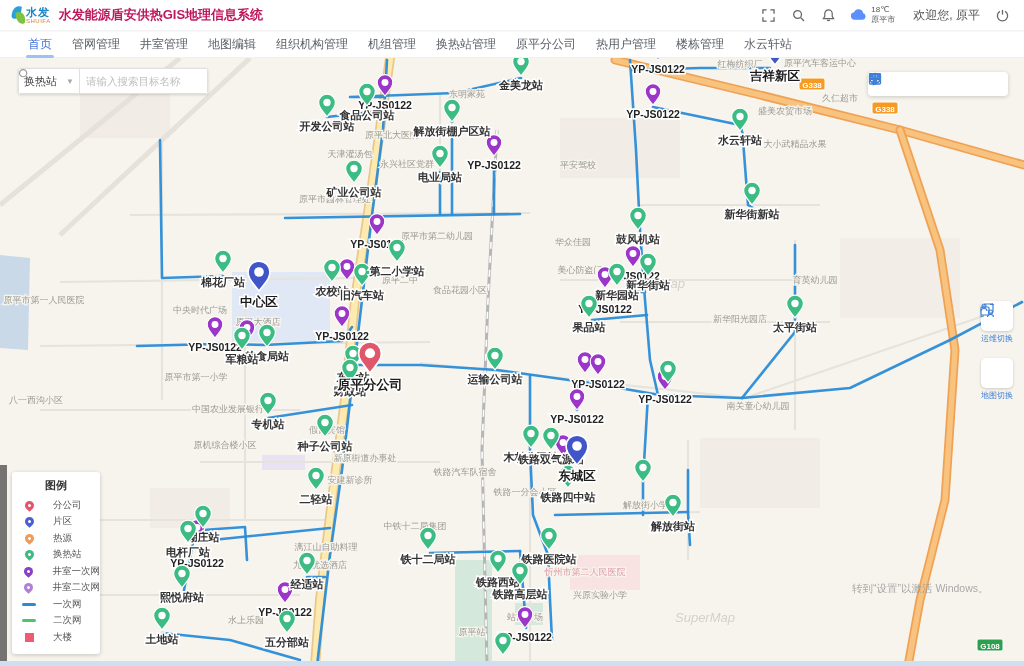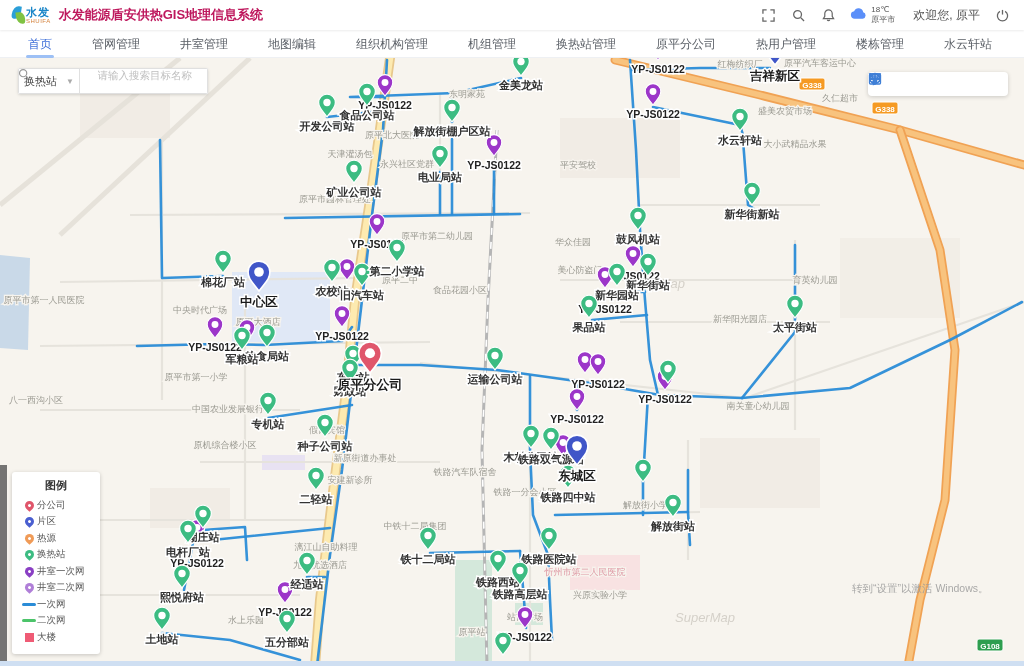--- a/index.html
+++ b/index.html
@@ -15,46 +15,46 @@
     background:#2b9fd8; border-radius:70% 0 60% 30%; transform:rotate(8deg); }
   .logo-mark .leaf2 { position:absolute; left:6px; top:7px; width:9px; height:12px;
     background:#7fc243; border-radius:0 60% 30% 70%; transform:rotate(-6deg); }
   .logo-text { margin-left:0; line-height:1; }
   .logo-text .cn { font-size:11px; font-weight:bold; color:#1b86c8; letter-spacing:1px; }
   .logo-text .en { font-size:6px; color:#d4823c; letter-spacing:.5px; }
   .app-title { margin-left:8px; font-size:13px; font-weight:bold; color:#be185d; }
   .header-right { margin-left:auto; display:flex; align-items:center; gap:14px; margin-right:14px; }
   .hicon { width:16px; height:16px; display:flex; align-items:center; justify-content:center; cursor:pointer; }
   .hicon svg { display:block; }
-  .weather { display:flex; align-items:center; gap:4px; }
+  .weather { display:flex; align-items:flex-end; gap:4px; }
   .weather-text { font-size:8px; color:#555; line-height:1.25; }
   .welcome { font-size:12px; color:#555; margin-left:4px; }
 
   
   .nav { position:absolute; left:0; top:30px; width:1024px; height:28px; background:#fff;
-    display:flex; align-items:center; gap:28px; padding-left:22px; z-index:29;
+    display:flex; align-items:center; gap:8px; padding-left:22px; z-index:29;
     border-bottom:1px solid #eef0f3; }
   .nav-item { font-size:12px; color:#5a5f66; cursor:pointer; position:relative;
     padding:0 6px; height:28px; line-height:28px; white-space:nowrap; }
   .nav-item.active { color:#3f6fd8; }
   .nav-item.active::after { content:""; position:absolute; left:4px; right:4px; bottom:0;
     height:3px; background:#9dc0f5; border-radius:2px; }
 
   
   .map-wrap { position:absolute; left:0; top:58px; width:1024px; height:608px;
     background:#f7f4ee; overflow:hidden; }
   .map-wrap svg { position:absolute; left:0; top:0; }
 
   
   .search-bar { position:absolute; left:18px; top:10px; display:flex; z-index:10; height:26px;
     box-shadow:0 1px 3px rgba(0,0,0,.15); border-radius:2px; overflow:hidden; background:#fff; }
   .search-select { width:62px; border:1px solid #e0e0e0; background:#fff; display:flex;
     align-items:center; justify-content:space-between; padding:0 5px; font-size:11px; color:#444; cursor:pointer; }
   .search-select .chev { font-size:8px; color:#aaa; }
-  .search-input-wrap { width:128px; border:1px solid #e0e0e0; border-left:none; display:flex; align-items:center; background:#fff;flex-direction:column; }
+  .search-input-wrap { width:128px; border:1px solid #e0e0e0; border-left:none; display:flex; align-items:center; background:#fff; }
   .search-input { border:none; outline:none; width:104px; font-size:10.5px; padding-left:6px; color:#333;
     font-family:"Liberation Sans","DejaVu Sans",sans-serif; }
   .search-input::placeholder { color:#bfbfbf; }
   .search-btn { width:20px; height:100%; display:flex; align-items:center; justify-content:center; cursor:pointer; }
 
   
   .map-toolbar { position:absolute; right:16px; top:14px; height:24px; background:#fff;
     border-radius:4px; box-shadow:0 1px 4px rgba(0,0,0,.18); display:flex; align-items:center;
     padding:0 4px; z-index:10; }
   .tool-btn { width:22px; height:22px; display:flex; align-items:center; justify-content:center;
@@ -67,21 +67,21 @@
   .side-tool .st-ico { width:32px; height:30px; background:#fff; border-radius:5px;
     box-shadow:0 1px 3px rgba(0,0,0,.18); display:flex; align-items:center; justify-content:center; }
   .side-tool .st-label { font-size:8px; color:#3f7fd6; margin-top:2px; white-space:nowrap; }
 
   
   .legend { position:absolute; left:12px; top:414px; width:88px; background:#fff;
     border-radius:3px; box-shadow:0 1px 4px rgba(0,0,0,.2); padding:6px 0 8px 0; z-index:10; }
   .legend-title { text-align:center; font-size:11px; font-weight:bold; color:#333; margin-bottom:4px; }
   .legend-row { display:flex; align-items:center; height:16.5px; padding-left:9px; }
   .legend-ico { width:16px; display:flex; align-items:center; justify-content:center; }
-  .legend-label { font-size:9.5px; color:#555; margin-left:0; white-space:nowrap; }
+  .legend-label { font-size:9.5px; color:#555; margin-left:16px; white-space:nowrap; }
   .lg-pin { width:9px; height:9px; border-radius:50% 50% 50% 0; transform:rotate(-45deg); position:relative; }
   .lg-pin::after { content:""; position:absolute; left:2.8px; top:2.8px; width:3.4px; height:3.4px;
     border-radius:50%; background:#fff; }
   .lg-line { width:14px; height:3px; border-radius:2px; }
   .lg-sq { width:9px; height:9px; background:#ef5b75; }
 
   
   .win-activate { position:absolute; left:852px; top:520px; color:#9b9b9b; z-index:9; opacity:.85; }
   .win-activate .l1 { font-size:17px; }
   .win-activate .l2 { font-size:10.5px; margin-top:4px; }
@@ -647,20 +647,43 @@
         </svg>
       </div>
       <div class="tool-btn">
         <svg width="14" height="14" viewBox="0 0 14 14" stroke="#3f7fd6" stroke-width="1.3" fill="none">
           <rect x="1.5" y="2" width="11" height="10" rx="1"></rect>
           <path d="M4 5h6M4 7.5h6M4 10h4"></path>
         </svg>
       </div>
     </div>
 
+  <div class="side-tools" id="side-tools">
+      <div class="side-tool">
+        <div class="st-ico">
+          <svg width="18" height="18" viewBox="0 0 18 18" stroke="#3f7fd6" stroke-width="1.2" fill="none">
+            <circle cx="6" cy="5" r="2"></circle>
+            <path d="M3 10c0-1.6 1.4-2.5 3-2.5S9 8.4 9 10"></path>
+            <circle cx="12.5" cy="11" r="2"></circle>
+            <path d="M9.5 16c0-1.6 1.4-2.5 3-2.5s3 .9 3 2.5"></path>
+            <path d="M12 3.5h3l-1.2-1.2M6 15H3l1.2 1.2"></path>
+          </svg>
+        </div>
+        <div class="st-label">运维切换</div>
+      </div>
+      <div class="side-tool">
+        <div class="st-ico">
+          <svg width="18" height="18" viewBox="0 0 18 18" stroke="#3f7fd6" stroke-width="1.2" fill="none">
+            <rect x="3" y="6" width="8" height="8" rx="1"></rect>
+            <path d="M6 6V4.5A1.5 1.5 0 0 1 7.5 3h6A1.5 1.5 0 0 1 15 4.5v6a1.5 1.5 0 0 1-1.5 1.5H12"></path>
+          </svg>
+        </div>
+        <div class="st-label">地图切换</div>
+      </div>
+    </div>
 
   <div class="legend">
     <div class="legend-title">图例</div>
     <div id="legend-rows">
         <div class="legend-row">
           <div class="legend-ico">
             <div class="lg-pin" style="background:#e0566b"></div>
           </div>
           <div class="legend-label">分公司</div>
         </div>

